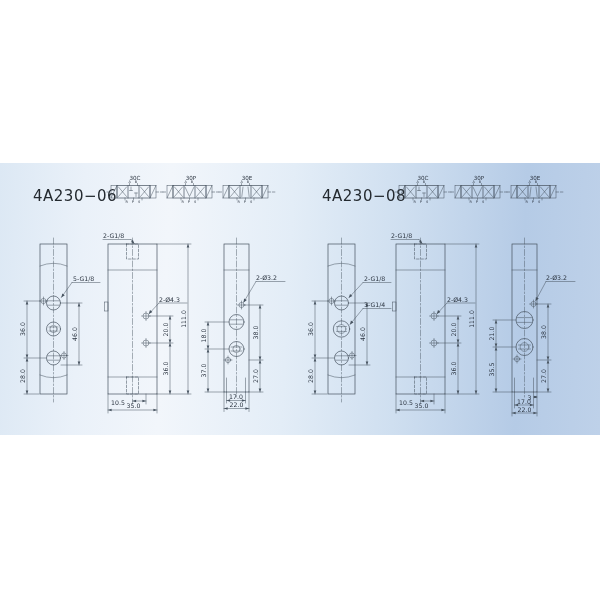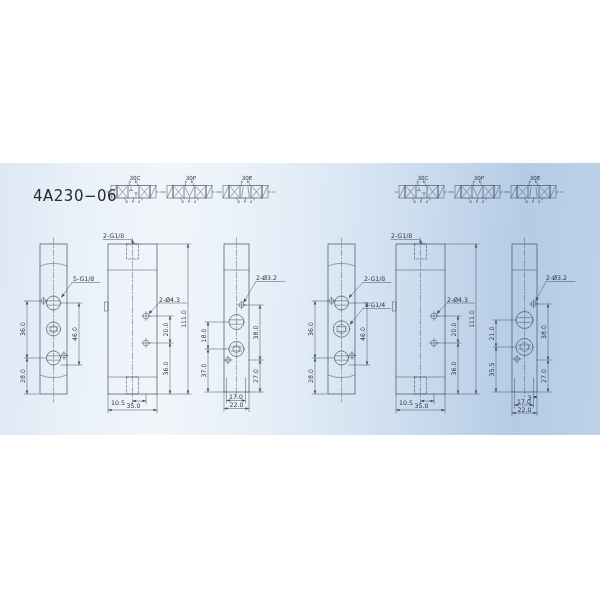--- a/index.html
+++ b/index.html
@@ -267,20 +267,21 @@
     </g>
     <text x="62" y="50">2-Ø3.2</text>
     <text x="11.5" y="105.5" text-anchor="middle" transform="rotate(-90 11.5 105.5)">18.0</text>
     <text x="11.5" y="140.5" text-anchor="middle" transform="rotate(-90 11.5 140.5)">37.0</text>
     <text x="63.5" y="102.5" text-anchor="middle" transform="rotate(-90 63.5 102.5)">38.0</text>
     <text x="63.5" y="146" text-anchor="middle" transform="rotate(-90 63.5 146)">27.0</text>
     <text x="42" y="169" text-anchor="middle">17.0</text>
     <text x="42.5" y="177" text-anchor="middle">22.0</text>
   </svg>
 
+  <div class="title" style="left:322px;top:187px">4A230−08</div>
 
   <div class="symrow" style="left:395px;top:174px">
     <svg class="sym" width="56" height="30" viewBox="0 0 56 30">
       <g class="ln">
         <line x1="0" y1="18" x2="4" y2="18" class="hid"></line>
           <line x1="49" y1="18" x2="56" y2="18" class="hid"></line>
         <rect x="4" y="11.5" width="6" height="12.5" class="thin"></rect>
           <line x1="4" y1="24" x2="10" y2="11.5" class="thin"></line>
         <rect x="10" y="11.5" width="33" height="12.5"></rect>
           <line x1="21" y1="11.5" x2="21" y2="24"></line>

